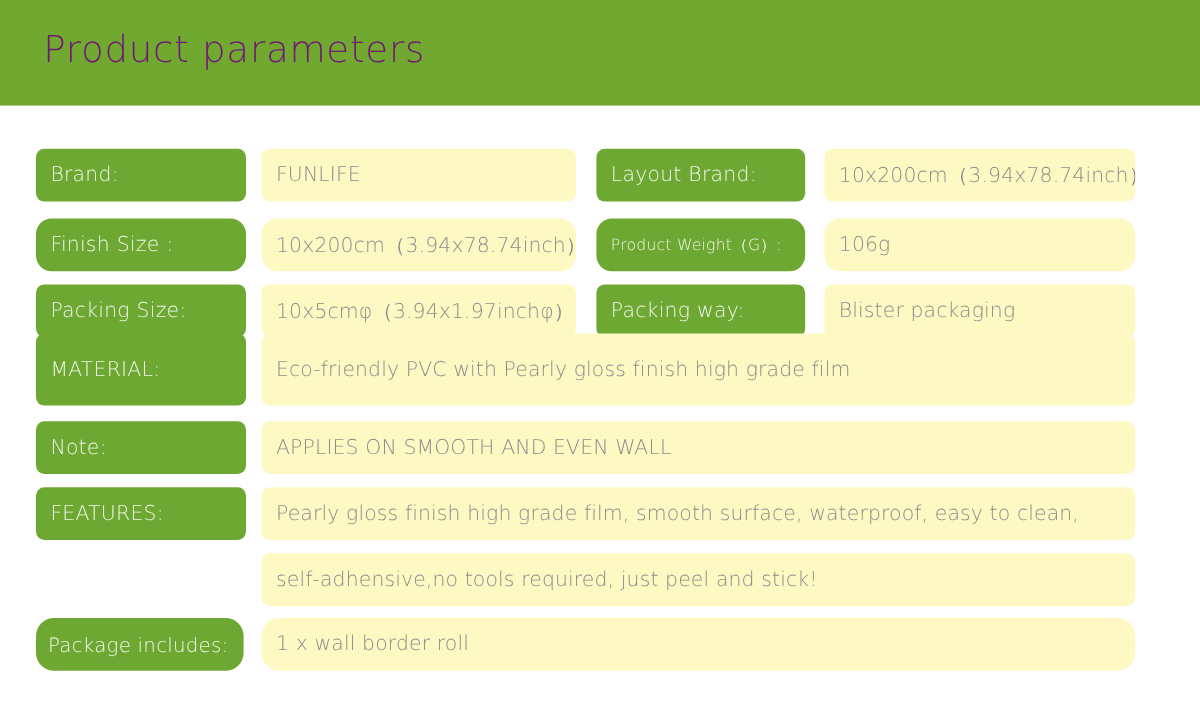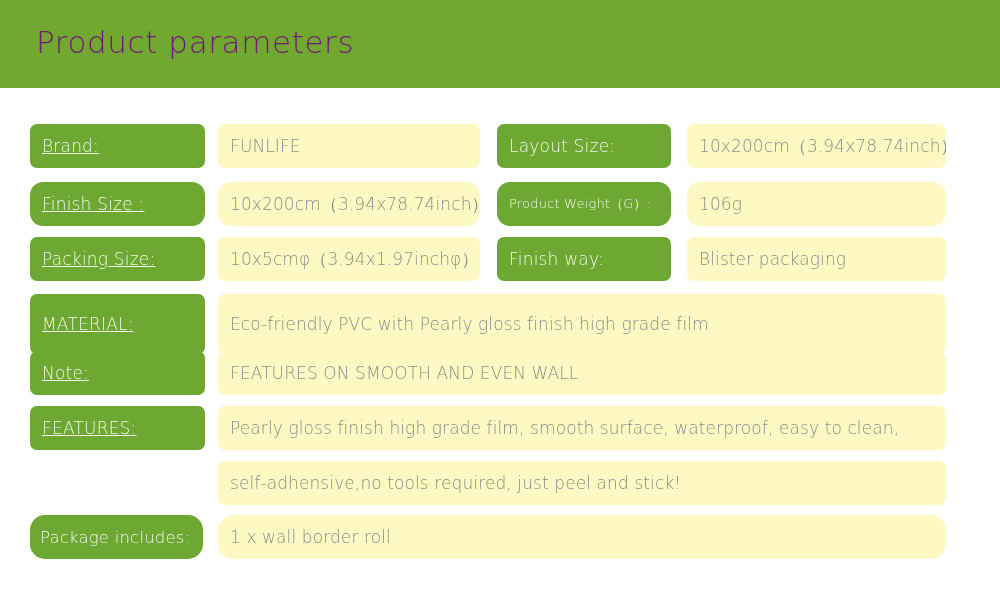--- a/index.html
+++ b/index.html
@@ -80,71 +80,71 @@
     font-size: 17px;
     font-weight: 300;
     letter-spacing: 0.1px;
     font-family: "DejaVu Sans", sans-serif;
     white-space: nowrap;
     overflow: hidden;
   }
 
   
   
-  .c-lab-l  { left: 30px;  width: 175px; text-decoration: underline; }
+  .c-lab-l  { left: 30px;  width: 175px; }
   .c-val-l  { left: 218px; width: 262px; }
   
   .c-lab-r  { left: 497px; width: 174px; }
   .c-val-r  { left: 687px; width: 259px; }
   
   .c-val-full { left: 218px; width: 728px; }
   .c-lab-wide { left: 30px; width: 173px; }
 
   
   .r1 { top: 124px; height: 44px; }
   .r2 { top: 182px; height: 44px; border-radius: 13px; }
   .r3 { top: 237px; height: 44px; }
-  .r4 { top: 294px; height: 60px; }
+  .r4 { top: 278px; height: 60px; }
   .r5 { top: 351px; height: 44px; }
   .r6 { top: 406px; height: 44px; }
   .r7 { top: 461px; height: 44px; }
   .r8 { top: 515px; height: 44px; border-radius: 15px; }
 </style>
 </head>
 <body>
 
 <div class="page">
 
   <div class="header">
     <div class="header-title">Product parameters</div>
   </div>
 
   <div class="label-box c-lab-l r1">Brand:</div>
   <div class="value-box c-val-l r1">FUNLIFE</div>
 
-  <div class="label-box c-lab-r r1">Layout Size:</div>
+  <div class="label-box c-lab-r r1">Layout Brand:</div>
   <div class="value-box c-val-r r1">10x200cm（3.94x78.74inch）</div>
 
   <div class="label-box c-lab-l r2">Finish Size :</div>
   <div class="value-box c-val-l r2">10x200cm（3.94x78.74inch）</div>
 
   <div class="label-box small c-lab-r r2">Product Weight（G）:</div>
   <div class="value-box c-val-r r2">106g</div>
 
   <div class="label-box c-lab-l r3">Packing Size:</div>
   <div class="value-box c-val-l r3">10x5cmφ（3.94x1.97inchφ）</div>
 
-  <div class="label-box c-lab-r r3">Finish way:</div>
+  <div class="label-box c-lab-r r3">Packing way:</div>
   <div class="value-box c-val-r r3">Blister packaging</div>
 
   <div class="label-box c-lab-l r4">MATERIAL:</div>
   <div class="value-box c-val-full r4">Eco-friendly PVC with Pearly gloss finish high grade film</div>
 
   <div class="label-box c-lab-l r5">Note:</div>
-  <div class="value-box c-val-full r5">FEATURES ON SMOOTH AND EVEN WALL</div>
+  <div class="value-box c-val-full r5">APPLIES ON SMOOTH AND EVEN WALL</div>
 
   <div class="label-box c-lab-l r6">FEATURES:</div>
   <div class="value-box c-val-full r7">self-adhensive,no tools required, just peel and stick!</div>
 
   <div class="value-box c-val-full r6">Pearly gloss finish high grade film, smooth surface, waterproof, easy to clean,</div>
 
   <div class="label-box wide-text c-lab-wide r8">Package includes:</div>
   <div class="value-box c-val-full r8">1 x wall border roll</div>
 
 </div>

